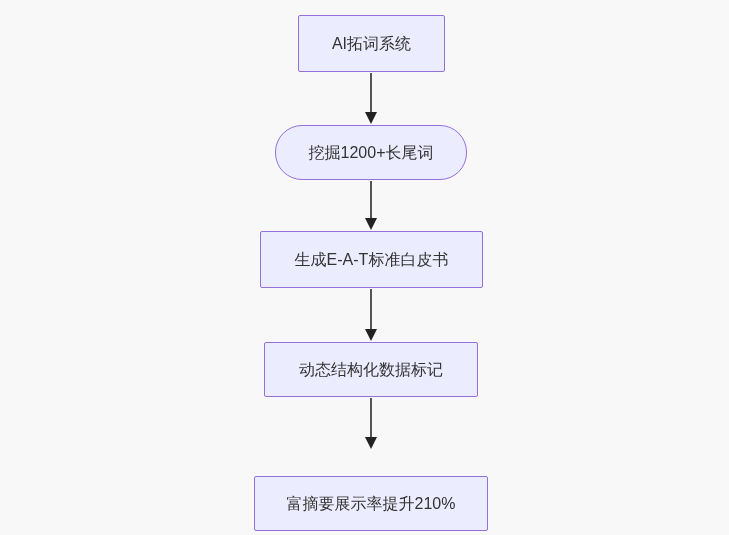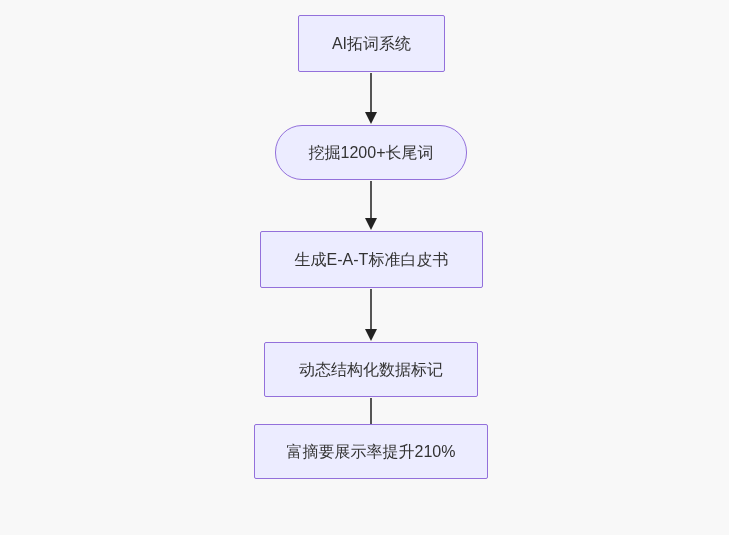--- a/index.html
+++ b/index.html
@@ -31,21 +31,21 @@
     line-height: 1;
     display: flex;
     align-items: center;
     justify-content: center;
     white-space: nowrap;
   }
   .node-1 { left: 298px; top: 15px;  width: 147px; height: 57px; }
   .node-2 { left: 275px; top: 125px; width: 192px; height: 55px; border-radius: 27px; }
   .node-3 { left: 260px; top: 231px; width: 223px; height: 57px; }
   .node-4 { left: 264px; top: 342px; width: 214px; height: 55px; }
-  .node-5 { left: 254px; top: 424px; width: 234px; height: 55px; }
+  .node-5 { left: 254px; top: 476px; width: 234px; height: 55px; }
 </style>
 </head>
 <body>
 
 <div class="canvas" style="--bg: #f8f8f8; --node-fill: #ECECFF; --node-border: #9370DB; --text: #333333;">
 
   <svg class="edges" width="729" height="535">
 
     <line x1="371" y1="73" x2="371" y2="114" stroke="#555555" stroke-width="2"></line>
     <polygon points="371,124 365,112 377,112" fill="#222222"></polygon>

